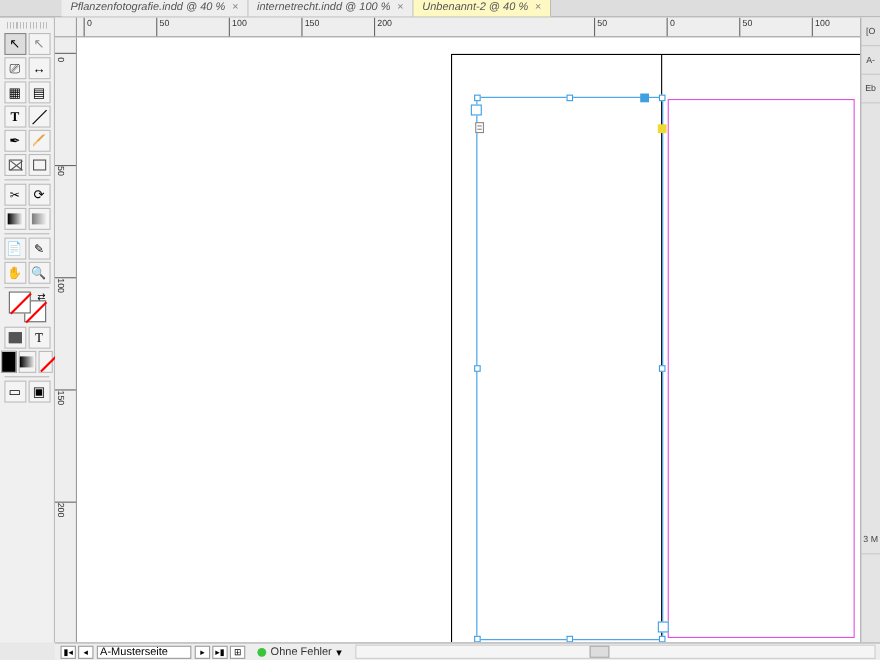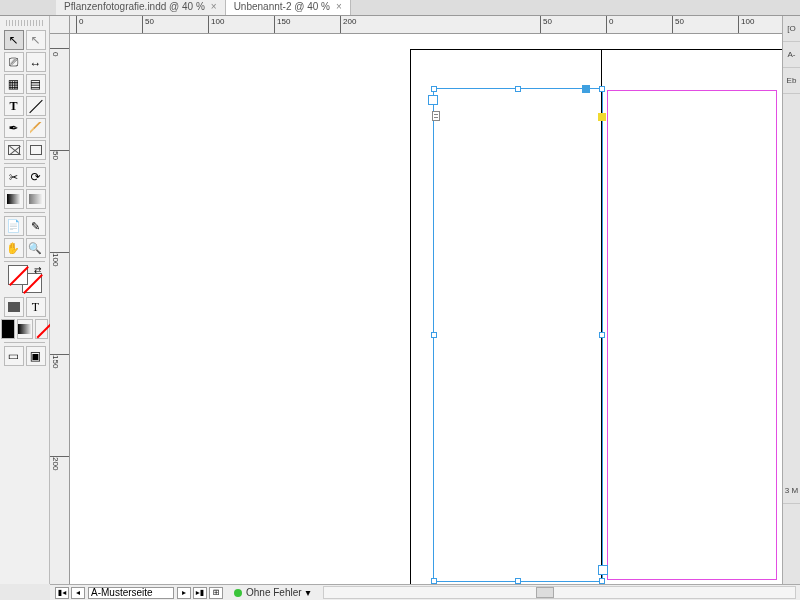--- a/index.html
+++ b/index.html
@@ -1,21 +1,21 @@
 <!DOCTYPE html>
 <html><head>
 <meta charset="utf-8">
 <style>
 * { box-sizing: border-box; margin: 0; padding: 0; user-select: none; }
 body { font-family: Arial, sans-serif; font-size: 10px; background: #e8e8e8; overflow: hidden; width: 800px; height: 600px; position: relative; }
 
 
 .tabs { height: 16px; background: #ddd; display: flex; border-bottom: 1px solid #999; padding-left: 56px; }
-.tab { padding: 1px 8px; background: #eee; border-right: 1px solid #bbb; font-size: 10px; color: #555; white-space: nowrap; cursor: pointer; max-width: 180px; overflow: hidden; }
-.tab.active { background: #ffffff; }
+.tab { padding: 1px 8px; background: #eee; border-right: 1px solid #bbb; font-size: 10px; color: #555; white-space: nowrap; cursor: pointer; max-width: 180px; overflow: hidden; font-style: italic; }
+.tab.active { background: #fef9c3; }
 .tab .x { margin-left: 6px; color: #888; }
 
 
 .main { display: flex; height: 568px; }
 
 
 .toolbox { width: 50px; background: #f0f0f0; border-right: 1px solid #bbb; padding: 4px 0; }
 .toolbox .grip { height: 6px; background: repeating-linear-gradient(90deg, #bbb 0 1px, transparent 1px 3px); margin: 0 6px 4px; }
 .trow { display: flex; justify-content: center; margin-bottom: 2px; }
 .tool { width: 20px; height: 20px; border: 1px solid #bbb; background: #f4f4f4; margin: 0 1px; display: flex; align-items: center; justify-content: center; cursor: pointer; font-size: 12px; }
@@ -85,20 +85,21 @@
 .hand::after { content: "✋"; font-size: 11px; }
 .zoom::after { content: "🔍"; font-size: 11px; }
 .eyedrop::after { content: "✎"; font-size: 11px; transform: rotate(180deg); }
 .grad { width: 14px; height: 10px; background: linear-gradient(90deg, #000, #fff); }
 </style>
 </head>
 <body>
 
 <div class="tabs">
   <div class="tab"><span>Pflanzenfotografie.indd @ 40 %</span><span class="x">×</span></div>
+  <div class="tab"><span>internetrecht.indd @ 100 %</span><span class="x">×</span></div>
   <div class="tab active"><span>Unbenannt-2 @ 40 %</span><span class="x">×</span></div>
 </div>
 
 <div class="main">
   <div class="toolbox">
     <div class="grip"></div>
     <div class="trow">
         <div class="tool sel">↖</div>
         <div class="tool" style="color:#888">↖</div>
       </div>

